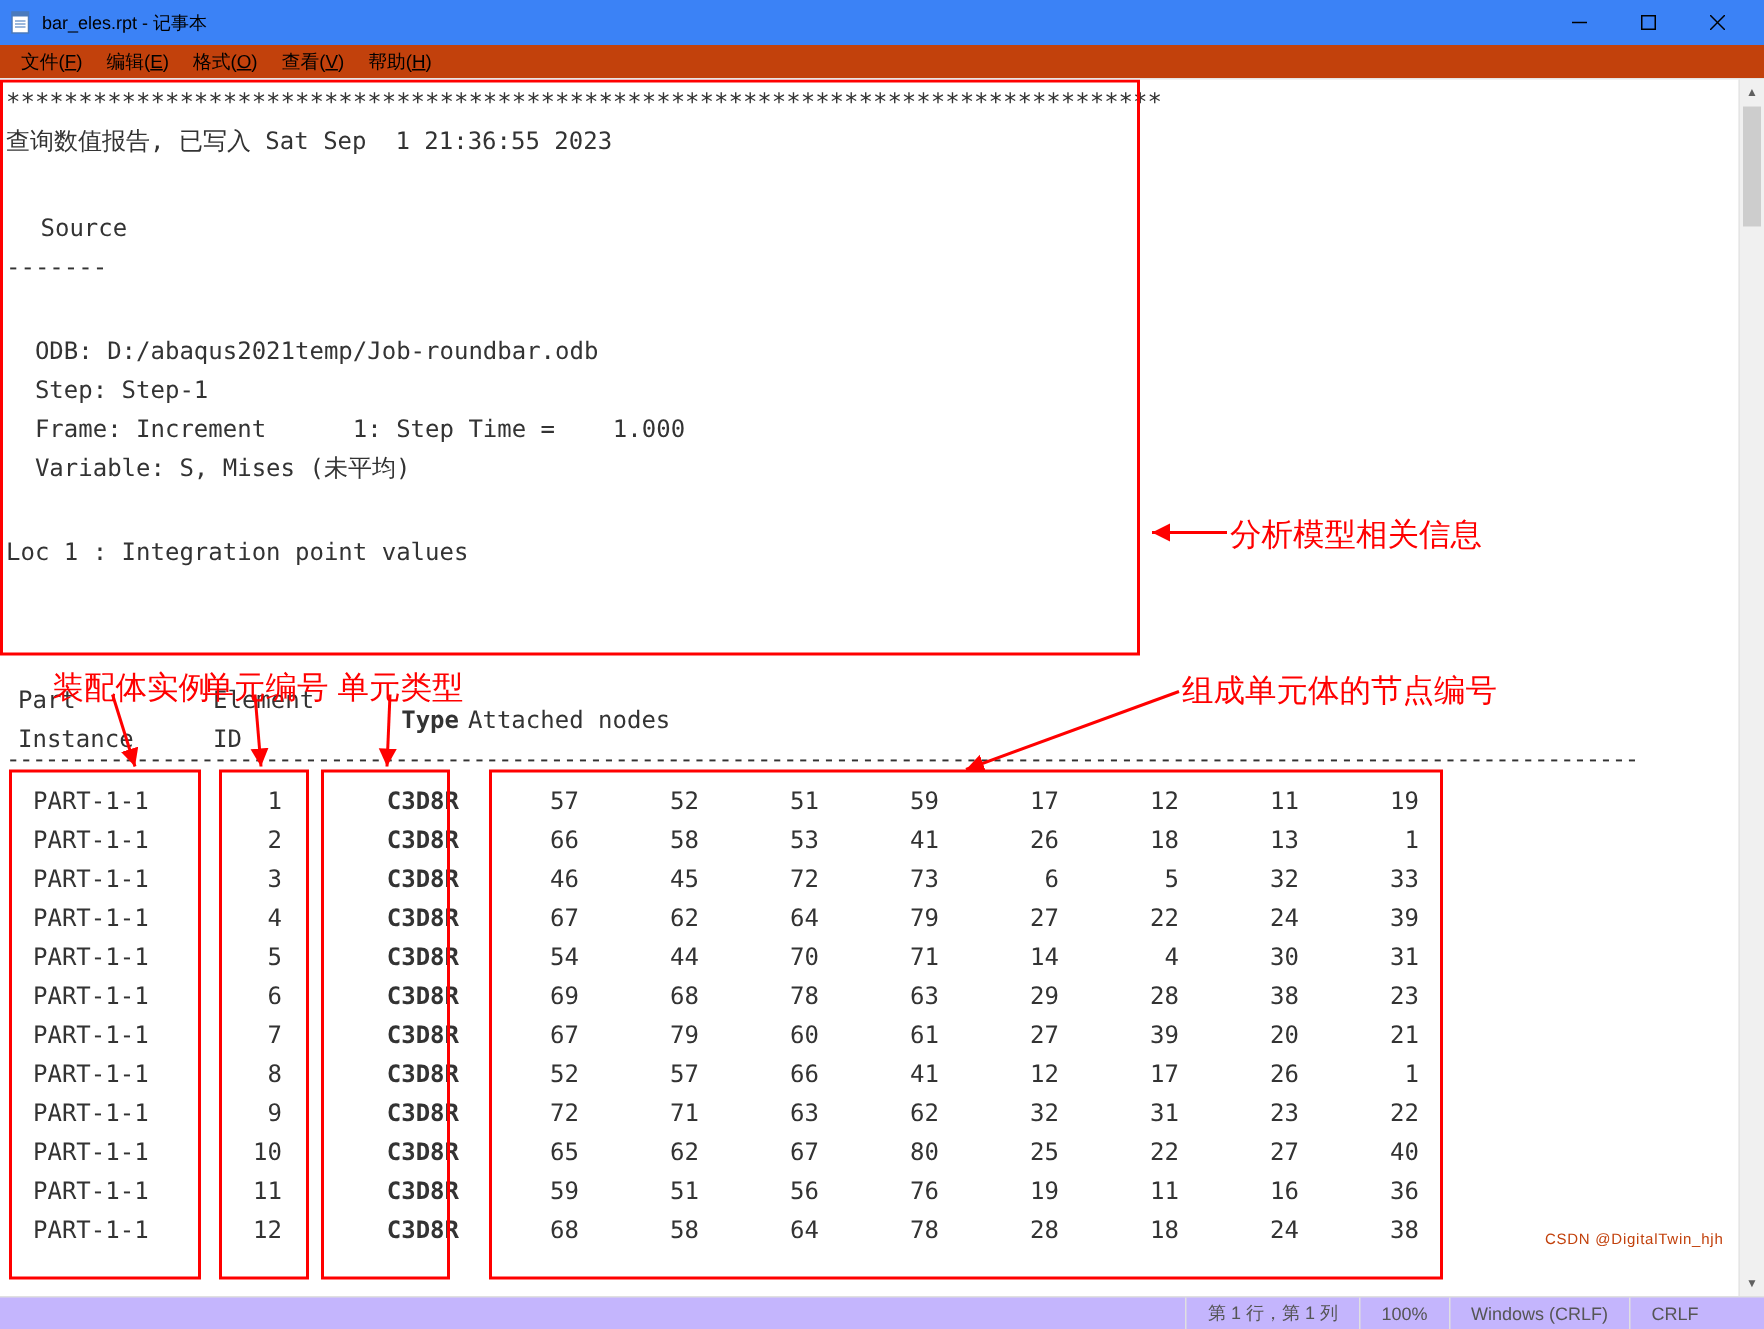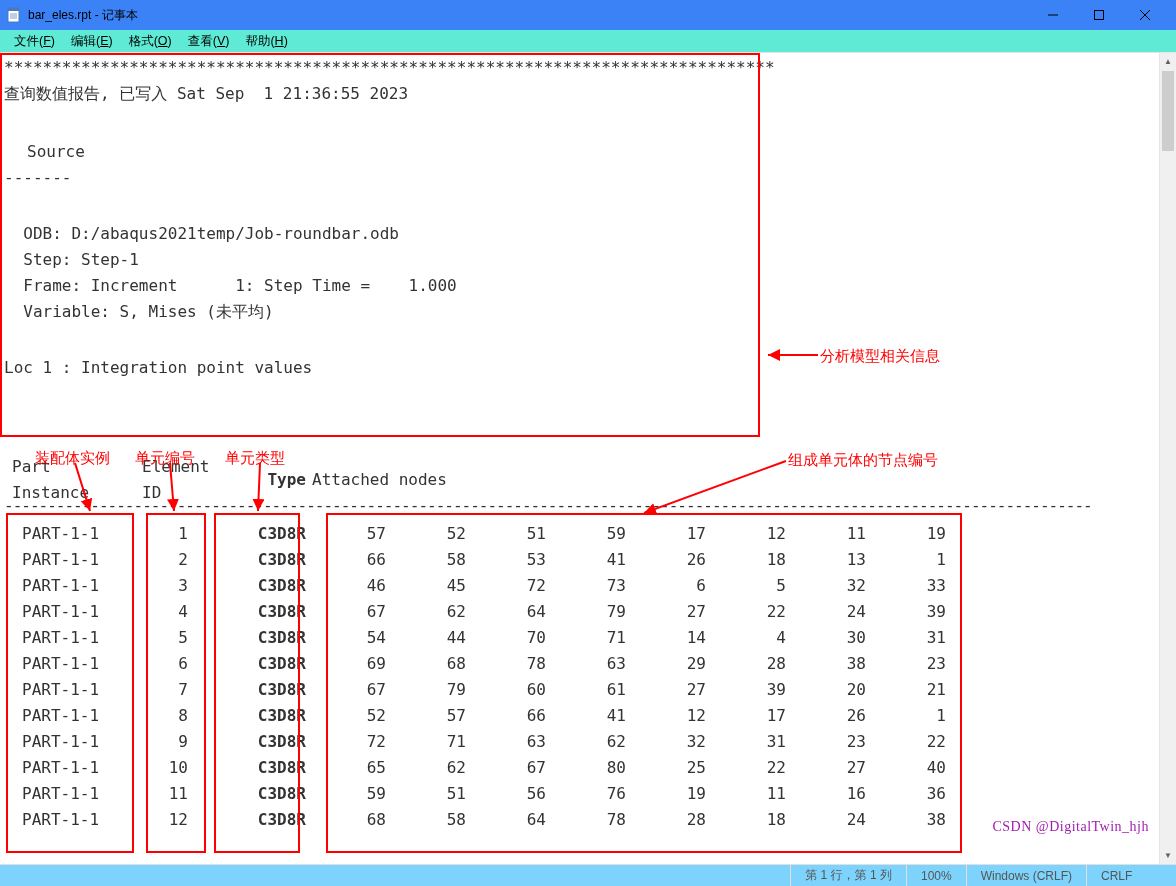--- a/index.html
+++ b/index.html
@@ -7,53 +7,53 @@
   body { background: #ffffff; display: flex; flex-direction: column; }
 
   
   .titlebar { height: 30px; display: flex; align-items: center; padding: 0 8px 0 6px; background: #3b82f6; }
   .titlebar .app-icon { width: 16px; height: 16px; margin-right: 6px; }
   .titlebar .title { font-size: 12px; color: #000; }
   .titlebar .spacer { flex: 1; }
   .win-btn { width: 46px; height: 30px; display: flex; align-items: center; justify-content: center; font-size: 12px; color:#000; }
 
   
-  .menubar { height: 22px; display: flex; align-items: center; padding: 0 6px; background:#5eead4; font-size: 12.5px; }
+  .menubar { height: 22px; display: flex; align-items: center; padding: 0 6px; background:#c2410c; font-size: 12.5px; }
   .menubar .menu-item { padding: 2px 8px; }
   .menubar .menu-item u { text-decoration: underline; }
 
   
   .content-wrap { flex: 1; display: flex; position: relative; border-top: 1px solid #e5e5e5; }
   .content { flex: 1; position: relative; font-family: "Microsoft YaHei", Consolas, monospace; font-size: 16px; line-height: 26px; color:#333; overflow: hidden; padding-top:2px; }
   .scrollbar { width: 17px; background:#f0f0f0; position: relative; border-left:1px solid #e5e5e5; }
   .scrollbar .thumb { position:absolute; left:2px; right:2px; top:18px; height:80px; background:#cdcdcd; }
   .scrollbar .arrow { position:absolute; left:0; right:0; height:17px; display:flex; align-items:center; justify-content:center; font-size:8px; color:#606060; }
   .scrollbar .arrow.up { top:0; }
   .scrollbar .arrow.down { bottom:0; }
 
   
-  .statusbar { height: 22px; border-top:1px solid #e0e0e0; display:flex; align-items:center; font-size:12px; color:#555; background:#7dd3fc; }
+  .statusbar { height: 22px; border-top:1px solid #e0e0e0; display:flex; align-items:center; font-size:12px; color:#555; background:#c4b5fd; }
   .statusbar .spacer { flex:1; }
   .status-cell { padding:0 14px; border-left:1px solid #e0e0e0; height:100%; display:flex; align-items:center; }
 
   
   .redbox { position:absolute; border:2px solid #ff0000; pointer-events:none; }
-  .redlabel { position:absolute; color:#ff0000; font-size:15px; font-family:"Microsoft YaHei"; pointer-events:none; white-space:nowrap; }
+  .redlabel { position:absolute; color:#ff0000; font-size:21px; font-family:"Microsoft YaHei"; pointer-events:none; white-space:nowrap; }
   .redarrow { position:absolute; pointer-events:none; }
 
   
   .txt-line { position:absolute; left:4px; white-space:pre; letter-spacing:0px; }
   .tbl { position:absolute; left:4px; right:0; }
   .tbl-row { display:flex; height:26px; align-items:center; }
   .c-part { width:132px; padding-left:18px; }
   .c-eid  { width:70px; text-align:right; padding-right:18px; }
   .c-type { width:100px; text-align:right;font-weight:bold; }
   .c-node { width:80px; text-align:right; }
 
-  .watermark { position:absolute; right:10px; bottom:24px; color:#a21caf; font-size:14px; font-family:Liberation Serif, serif; letter-spacing:0.5px; pointer-events:none; }
+  .watermark { position:absolute; right:10px; bottom:24px; color:#c2410c; font-size:10px; font-family:Liberation Sans, sans-serif; letter-spacing:0.5px; pointer-events:none; }
 </style>
 </head>
 <body>
 
 <div class="titlebar">
   <svg class="app-icon" viewBox="0 0 16 16">
     <rect x="2" y="1" width="11" height="14" fill="#fff" stroke="#4a7abc" stroke-width="1"></rect>
     <rect x="2" y="1" width="11" height="3" fill="#4a7abc"></rect>
     <line x1="4" y1="7" x2="11" y2="7" stroke="#7aa0d0"></line>
     <line x1="4" y1="9" x2="11" y2="9" stroke="#7aa0d0"></line>

